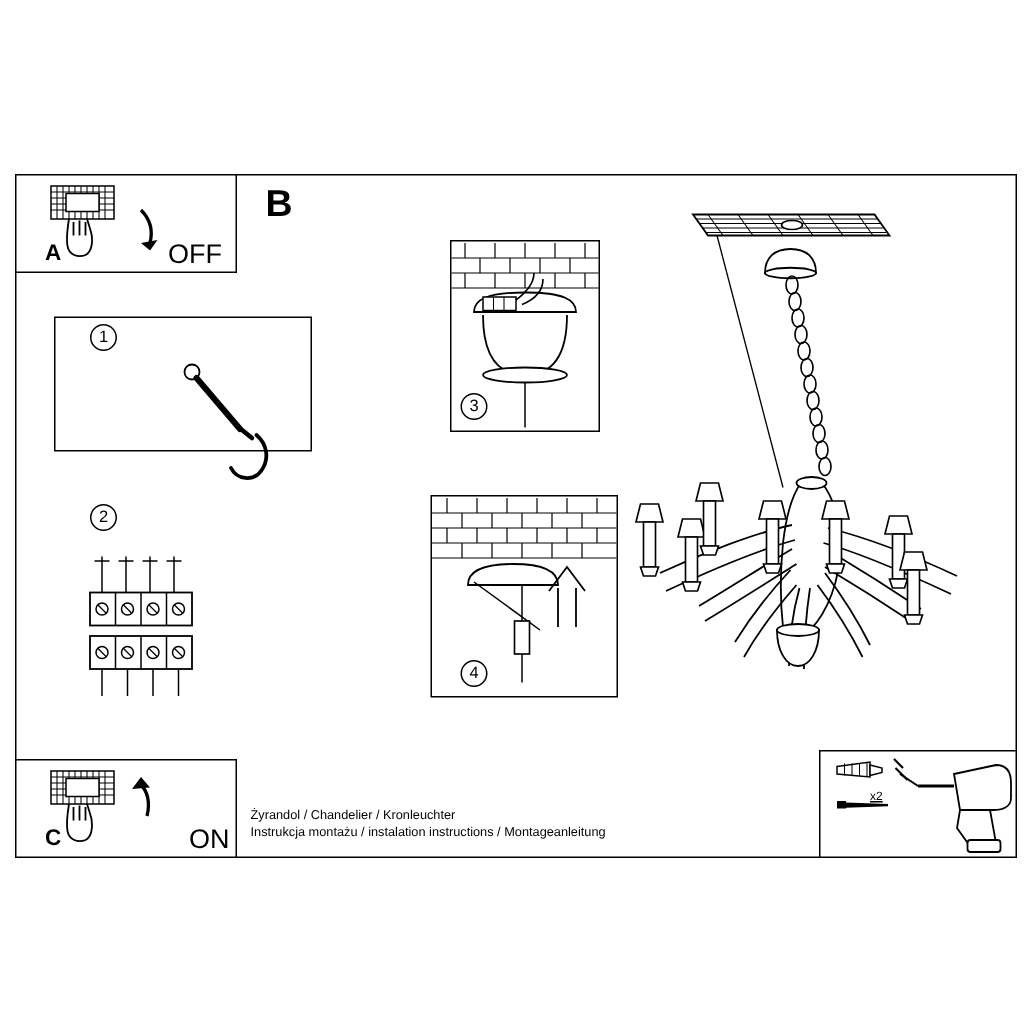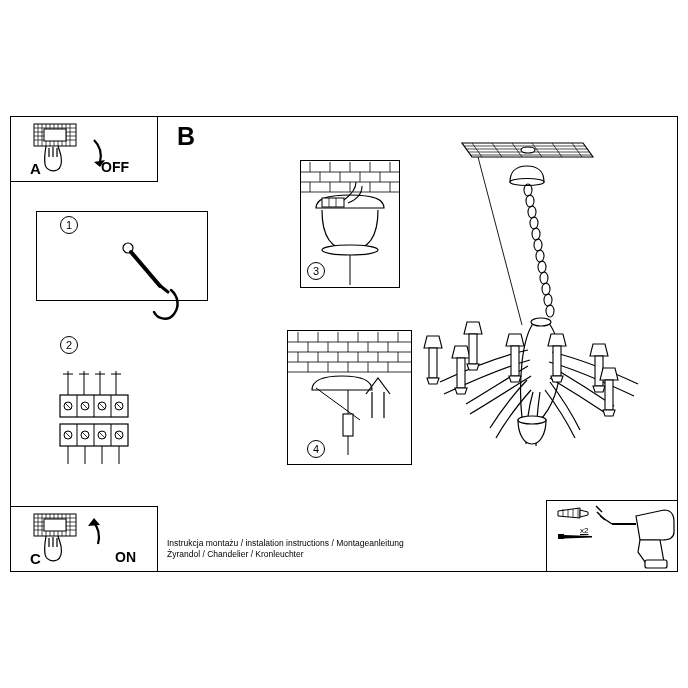--- a/index.html
+++ b/index.html
@@ -40,22 +40,23 @@
   }
   .big-letter {
     font-size: 25px;
     font-weight: 700;
   }
   .small-letter {
     font-size: 15px;
     font-weight: 700;
   }
   .onoff {
-    font-size: 14px;
-    font-weight: 700;
+    font-size: 18px;
+    font-weight: 400;
+    margin-left: 11px;
   }
   .circnum {
     position: absolute;
     width: 18px;
     height: 18px;
     border: 1px solid #000;
     border-radius: 50%;
     box-sizing: border-box;
     font-size: 11px;
     line-height: 16px;
@@ -435,22 +436,22 @@
 
     <g transform="translate(88,512)">
       <path d="M10,32 C12,24 11,16 5,10" fill="none" stroke="#000" stroke-width="2.2"></path>
       <path d="M0,14 L6,6 L12,13 Z" fill="#000"></path>
     </g>
   </svg>
   <div class="lbl small-letter" style="left:30px; top:550px;">C</div>
   <div class="lbl onoff" style="left:115px; top:549px;">ON</div>
 
   <div class="instr" style="left:167px; top:538px; width:300px;">
+    <div>Żyrandol / Chandelier / Kronleuchter</div>
     <div>Instrukcja montażu / instalation instructions / Montageanleitung</div>
-    <div>Żyrandol / Chandelier / Kronleuchter</div>
   </div>
 
   <div class="box" style="left:546px; top:500px; width:132px; height:72px;"></div>
   <svg class="ov" width="688" height="688">
 
     <g transform="translate(558,508)">
       <path d="M0,3 L22,0 L22,10 L0,8 Z" fill="#fff" stroke="#000" stroke-width="1"></path>
       <g stroke="#000" stroke-width="0.7">
         <line x1="5" y1="1" x2="5" y2="9"></line>
         <line x1="10" y1="1" x2="10" y2="9"></line>

